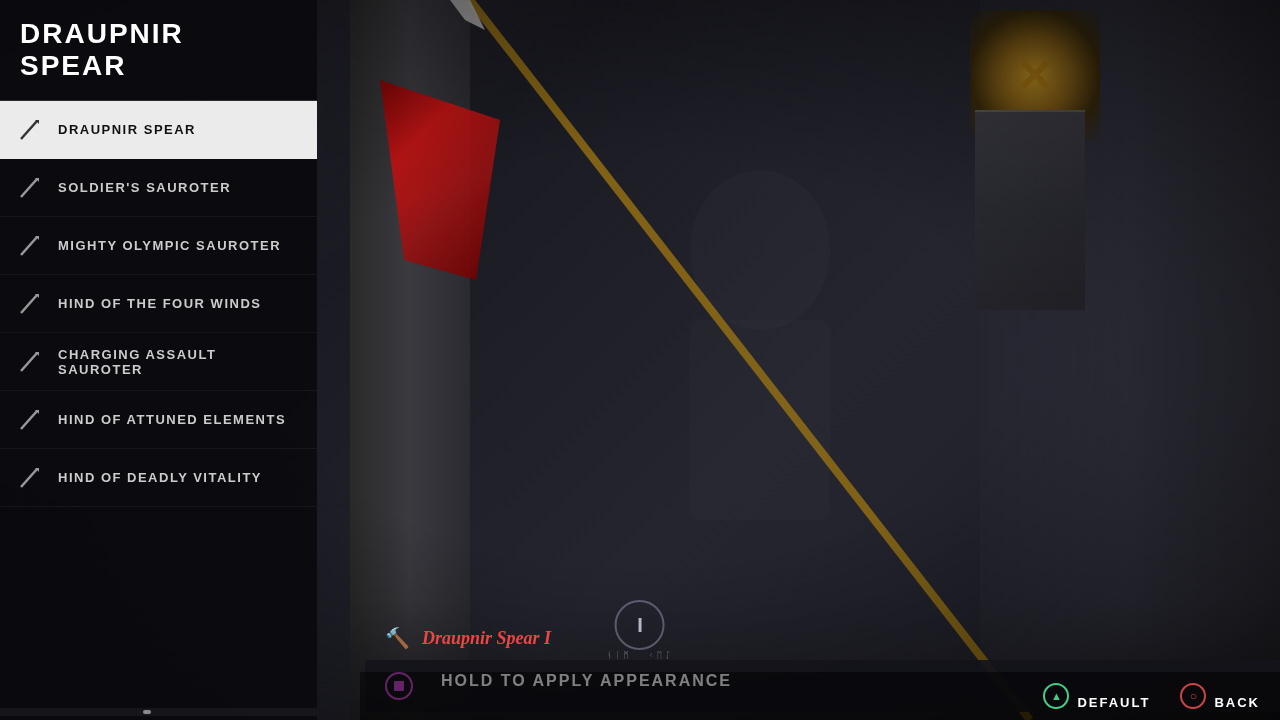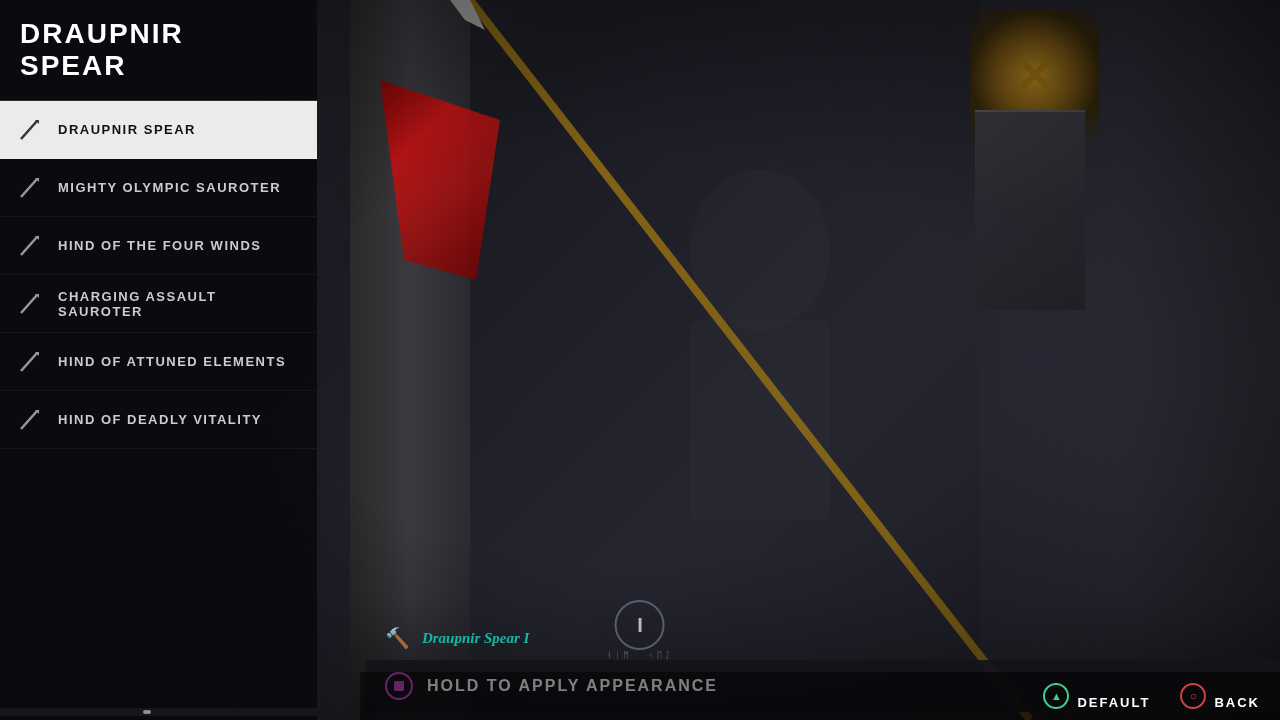--- a/index.html
+++ b/index.html
@@ -193,35 +193,35 @@
       align-items: center;
       gap: 12px;
     }
 
     .hammer-icon {
       font-size: 20px;
       color: #cccccc;
     }
 
     #weapon-name-display {
-      font-size: 15px;
+      font-size: 18px;
       font-weight: 600;
-      color: #14b8a6;
+      color: #ef4444;
       font-family: 'Georgia', serif;
       font-style: italic;
     }
 
     
     #apply-bar {
       background: rgba(20, 20, 26, 0.92);
       margin: 0 0 8px 0;
       padding: 12px 20px;
       display: flex;
-      align-items: center;
-      gap: 14px;
+      align-items: flex-start;
+      gap: 28px;
     }
 
     .square-btn {
       width: 28px;
       height: 28px;
       border: 2.5px solid #cc44cc;
       border-radius: 50%;
       display: flex;
       align-items: center;
       justify-content: center;
@@ -433,20 +433,29 @@
         </div>
         <span class="weapon-label">DRAUPNIR SPEAR</span>
       </li>
       <li class="weapon-item">
         <div class="weapon-icon">
           <svg viewBox="0 0 24 24" width="22" height="22" class="spear-svg">
             <line x1="3" y1="21" x2="19" y2="3" stroke="#999" stroke-width="2.5"></line>
             <polygon points="17,2 21,2 21,6" fill="#999"></polygon>
           </svg>
         </div>
+        <span class="weapon-label">SOLDIER'S SAUROTER</span>
+      </li>
+      <li class="weapon-item">
+        <div class="weapon-icon">
+          <svg viewBox="0 0 24 24" width="22" height="22" class="spear-svg">
+            <line x1="3" y1="21" x2="19" y2="3" stroke="#999" stroke-width="2.5"></line>
+            <polygon points="17,2 21,2 21,6" fill="#999"></polygon>
+          </svg>
+        </div>
         <span class="weapon-label">MIGHTY OLYMPIC SAUROTER</span>
       </li>
       <li class="weapon-item">
         <div class="weapon-icon">
           <svg viewBox="0 0 24 24" width="22" height="22" class="spear-svg">
             <line x1="3" y1="21" x2="19" y2="3" stroke="#999" stroke-width="2.5"></line>
             <polygon points="17,2 21,2 21,6" fill="#999"></polygon>
           </svg>
         </div>
         <span class="weapon-label">HIND OF THE FOUR WINDS</span>

